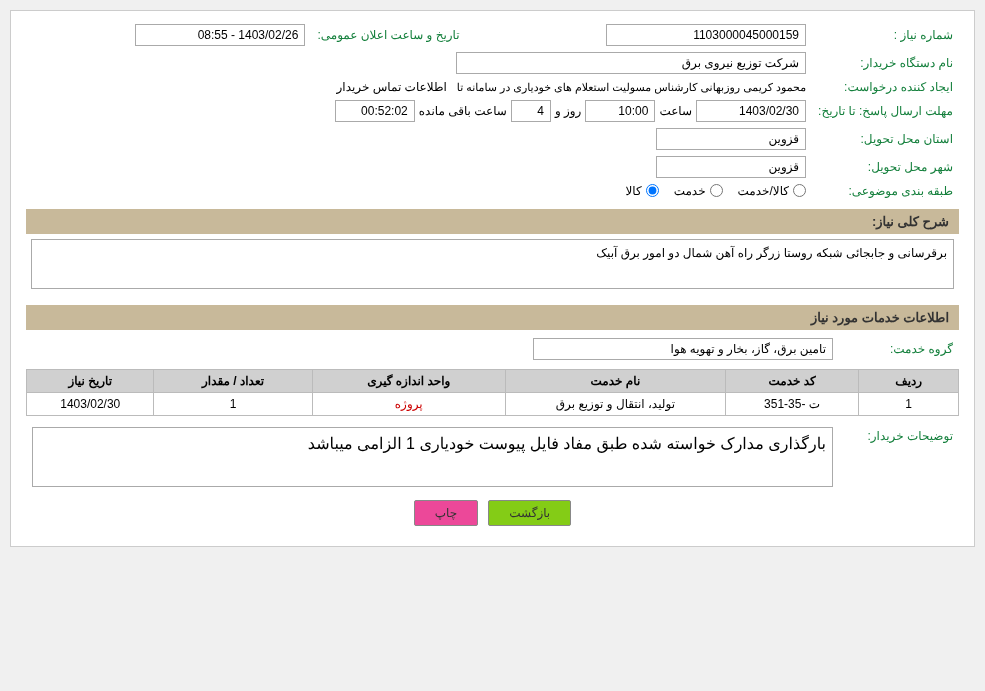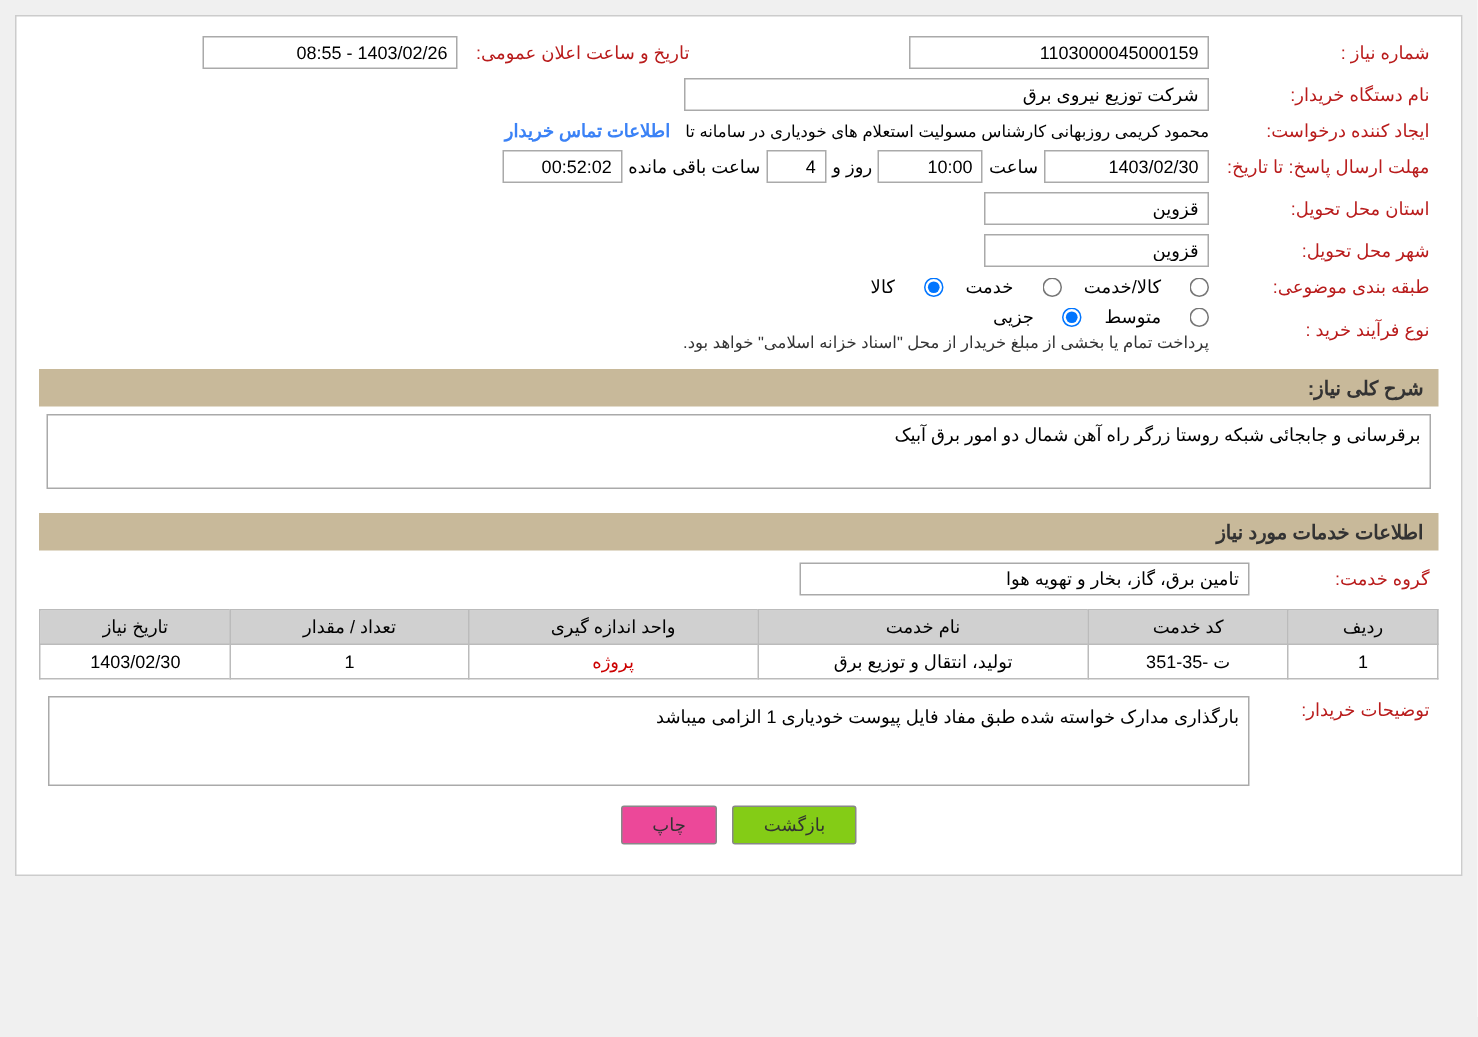--- a/index.html
+++ b/index.html
@@ -31,21 +31,21 @@
       width: 100%;
       border-collapse: collapse;
       margin-bottom: 6px;
     }
     .info-table td {
       padding: 3px 6px;
       vertical-align: middle;
     }
     .label-cell {
       text-align: right;
-      color: #b91c1c;
+      color: #15803d;
       white-space: nowrap;
       font-weight: normal;
       width: 120px;
       margin-top: 44px;
     }
     .value-cell {
       text-align: right;
     }
     .input-box {
       border: 1px solid #aaa;
@@ -65,34 +65,33 @@
       margin: 8px 0 5px 0;
       text-align: right;
     }
     .row-flex {
       display: flex;
       align-items: center;
       gap: 4px;
       direction: rtl;
     }
     .link-blue {
-      color: #3b82f6;
+      color: #000000;
       text-decoration: none;
-      font-weight: bold;
     }
     .radio-group {
       display: flex;
       gap: 15px;
       align-items: center;
       direction: rtl;
     }
     .radio-item {
       display: flex;
-      align-items: flex-end;
-      gap: 19px;
+      align-items: flex-start;
+      gap: 4px;
     }
     .purchase-options {
       display: flex;
       gap: 15px;
       align-items: center;
       direction: rtl;
     }
     .purchase-text {
       font-size: 11px;
       color: #333;
@@ -110,34 +109,34 @@
     .services-table {
       width: 100%;
       border-collapse: collapse;
       margin-top: 5px;
     }
     .services-table th {
       background: #d0d0d0;
       border: 1px solid #bbb;
       padding: 4px 16px;
       text-align: center;
-      font-weight: normal;
+      font-weight: bold;
     }
     .services-table td {
       border: 1px solid #bbb;
       padding: 4px 6px;
       text-align: center;
     }
     .tozihat-box {
       border: 1px solid #aaa;
       padding: 6px;
       min-height: 60px;
       width: 100%;
       text-align: right;
-      font-size: 12px;
+      font-size: 16px;
       direction: rtl;
       background: #fff;
     }
     .buttons-row {
       display: flex;
       justify-content: center;
       gap: 10px;
       margin: 10px 0;
     }
     .btn {
@@ -235,38 +234,20 @@
               <span>خدمت</span>
             </div>
             <div class="radio-item">
               <input type="radio" name="tabaqa" checked="" style="">
               <span>کالا</span>
             </div>
           </div>
         </td>
       </tr>
 
-      <tr>
-        <td class="label-cell">نوع فرآیند خرید :</td>
-        <td class="value-cell" colspan="3">
-          <div style="display:flex; flex-direction:column; gap:4px; direction:rtl;">
-            <div class="purchase-options">
-              <div class="radio-item">
-                <input type="radio" name="farayand" style="">
-                <span>متوسط</span>
-              </div>
-              <div class="radio-item">
-                <input type="radio" name="farayand" checked="" style="">
-                <span>جزیی</span>
-              </div>
-            </div>
-            <div class="purchase-text">پرداخت تمام یا بخشی از مبلغ خریدار از محل "اسناد خزانه اسلامی" خواهد بود.</div>
-          </div>
-        </td>
-      </tr>
     </tbody>
       </table>
 
     <div class="section-header">
       <span>شرح کلی نیاز:</span>
     </div>
     <div style="padding: 0 5px 8px 5px;">
       <div class="sharh-box">برقرسانی و جابجائی شبکه روستا زرگر راه آهن شمال دو امور برق آبیک</div>
     </div>
 

